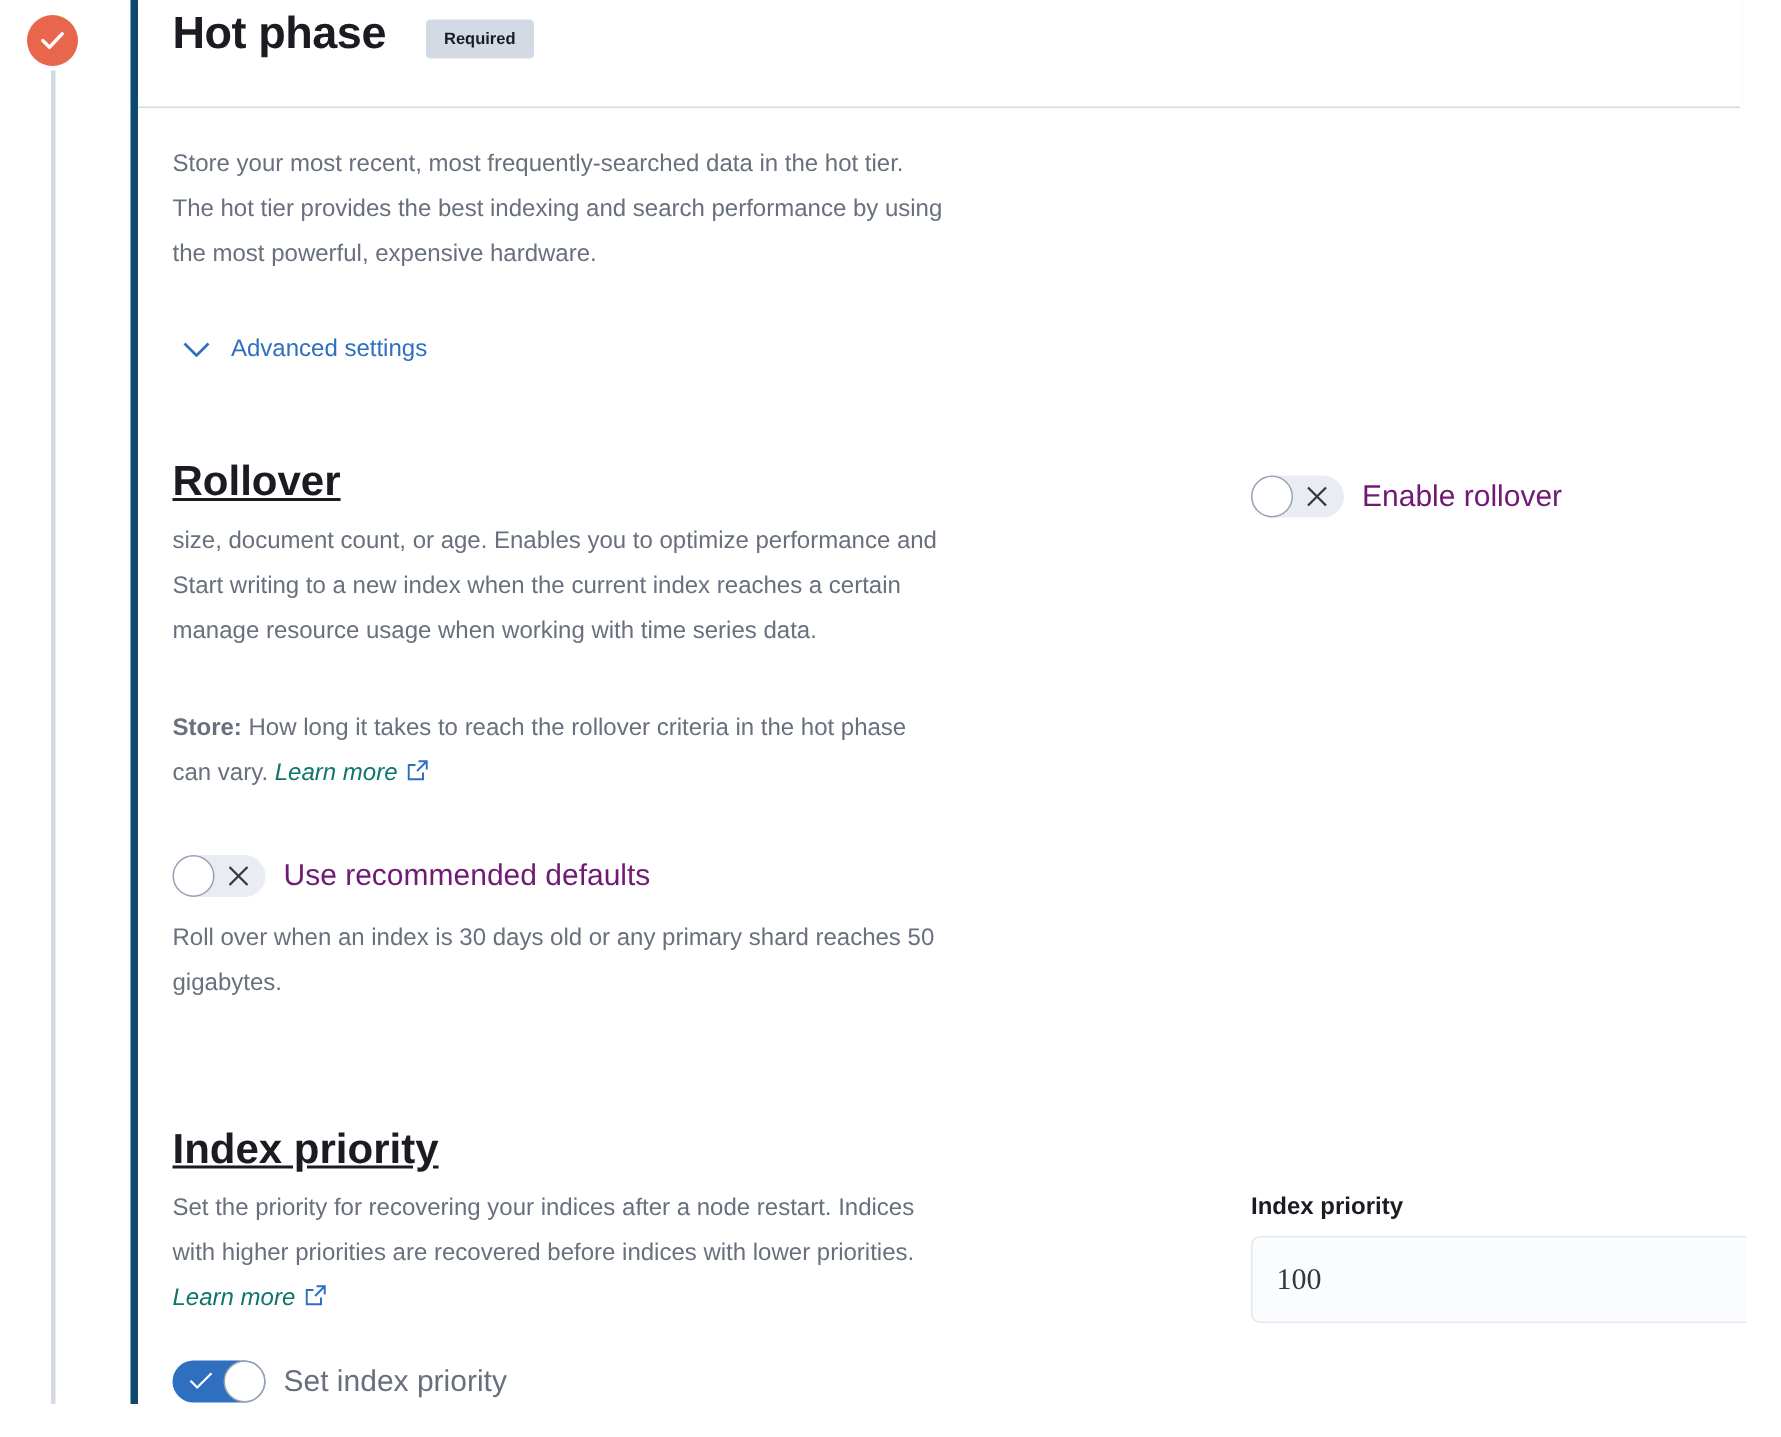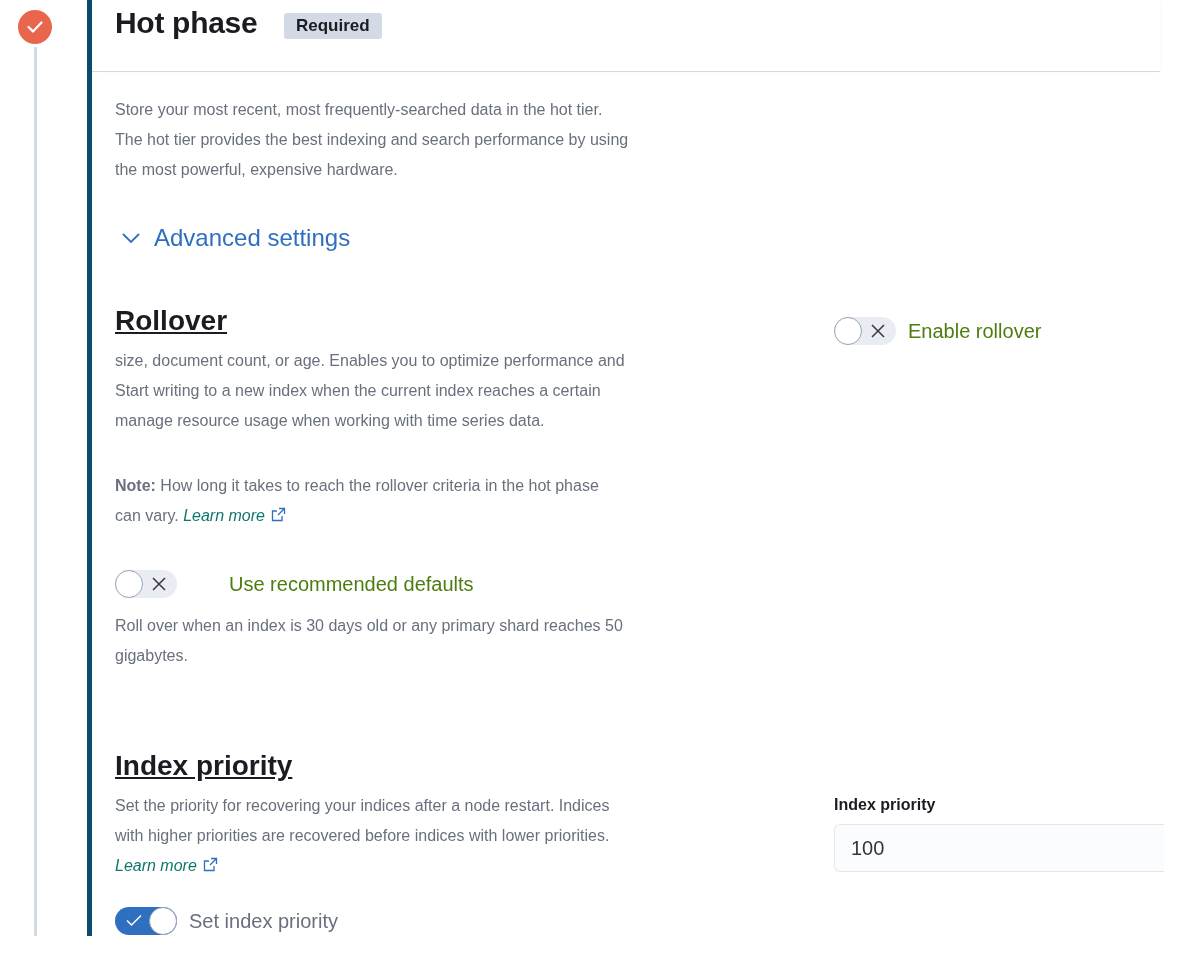--- a/index.html
+++ b/index.html
@@ -26,29 +26,29 @@
     position: absolute; left: 0; top: 0; width: 1068px; height: 72px;
     border-bottom: 1px solid #d3dae6;
     box-shadow: 0 -2px 6px rgba(0,0,0,0.04);
   }
   .title {
     position: absolute; left: 23px; top: 6px; font-size: 30px; font-weight: 700; color: #1a1c21;
     letter-spacing: -0.3px;
   }
   .badge {
     position: absolute; left: 192px; top: 13px; height: 26px; padding: 0 12px;
-    background: #d3dae6; border-radius: 3px; font-size: 17px; font-weight: 700;
+    background: #d3dae6; border-radius: 3px; font-size: 11px; font-weight: 700;
     color: #1a1c21; line-height: 26px;
   }
   .desc {
     position: absolute; left: 23px; font-size: 16px; line-height: 30px; color: #69707d;
   }
   .adv {
     position: absolute; left: 30px; top: 224px; display: flex; align-items: center;
-    color: #2f6fc0; font-size: 24px; cursor: pointer;
+    color: #2f6fc0; font-size: 16px; cursor: pointer;
   }
   .adv svg { margin-right: 14px; }
   .section-title {
     position: absolute; left: 23px; font-size: 28px; font-weight: 700; color: #1a1c21; text-decoration: underline;
   }
   .link { color: #0f766e; font-weight: 500; cursor: pointer; text-decoration: none; font-style: italic; }
   .ext-icon { display: inline-block; vertical-align: -1px; margin-left: 6px; }
   .switch-row { position: absolute; display: flex; align-items: center; }
   .switch {
     width: 62px; height: 28px; border-radius: 14px; position: relative; flex: none;
@@ -58,29 +58,29 @@
   .switch.on { background: #2f6fc0; }
   .knob {
     position: absolute; top: 0; width: 28px; height: 28px; border-radius: 50%;
     background: #fff; border: 1px solid #98a2b3;
   }
   .switch.off .knob { left: 0; }
   .switch.on .knob { right: 0; }
   .switch .glyph { position: absolute; top: 7px; }
   .switch.off .glyph { left: 37px; }
   .switch.on .glyph { left: 11px; }
-  .switch-label { margin-left: 12px; font-size: 20px; color: #4d7c0f; }
+  .switch-label { margin-left: 12px; font-size: 20px; color: #701a75; }
   .field-label {
     position: absolute; left: 742px; top: 796px; font-size: 16px; font-weight: 700; color: #1a1c21;
   }
   .input {
-    position: absolute; left: 742px; top: 824px; width: 330px; height: 48px;
+    position: absolute; left: 742px; top: 824px; width: 330px; height: 58px;
     background: #fbfcfd; border: 1px solid #e3e8ef; border-right: none; border-radius: 6px 0 0 6px;
     font-size: 20px; color: #343741; padding: 0 0 0 16px; line-height: 56px;
-    font-family: Liberation Sans, sans-serif;
+    font-family: Liberation Serif, serif;
     outline: none;
   }
 </style>
 </head>
 <body>
 
 <div class="timeline-line"></div>
 <div class="phase-check">
   <svg width="16" height="12" viewBox="0 0 16 12">
     <path d="M1.5 6 L6 10.5 L14.5 1.5" fill="none" stroke="#fff" stroke-width="2.2" stroke-linecap="round" stroke-linejoin="round"></path>
@@ -108,40 +108,40 @@
 
   <div class="section-title" style="top:305px;">Rollover</div>
   <div class="desc" style="top:346px;">
     <div>size, document count, or age. Enables you to optimize performance and</div>
     <div>Start writing to a new index when the current index reaches a certain</div>
     <div>manage resource usage when working with time series data.</div>
   </div>
 
   <div class="desc" style="top:471px;">
     <div>
-      <b style="color:#69707d;">Note:</b><span> How long it takes to reach the rollover criteria in the hot phase</span>
+      <b style="color:#69707d;">Store:</b><span> How long it takes to reach the rollover criteria in the hot phase</span>
     </div>
     <div>
       <span>can vary. </span><a class="link"><span>Learn more</span><svg class="ext-icon" width="15" height="15" viewBox="0 0 15 15">
             <path d="M8 1.5 H13.5 V7 M13.5 1.5 L7 8 M11 9 V13.5 H1.5 V4 H6" fill="none" stroke="#2f6fc0" stroke-width="1.3"></path>
           </svg></a>
     </div>
   </div>
 
   <div class="switch-row" style="left:742px; top:317px;">
     <div class="switch off">
       <div class="knob"></div>
       <svg class="glyph" width="14" height="14" viewBox="0 0 14 14">
           <path d="M1 1 L13 13 M13 1 L1 13" stroke="#343741" stroke-width="1.5"></path>
         </svg>
     </div>
     <span class="switch-label">Enable rollover</span>
   </div>
 
-  <div class="switch-row" style="left:23px; top:570px;gap:40px;">
+  <div class="switch-row" style="left:23px; top:570px;">
     <div class="switch off">
       <div class="knob"></div>
       <svg class="glyph" width="14" height="14" viewBox="0 0 14 14">
           <path d="M1 1 L13 13 M13 1 L1 13" stroke="#343741" stroke-width="1.5"></path>
         </svg>
     </div>
     <span class="switch-label">Use recommended defaults</span>
   </div>
 
   <div class="desc" style="top:611px;">

